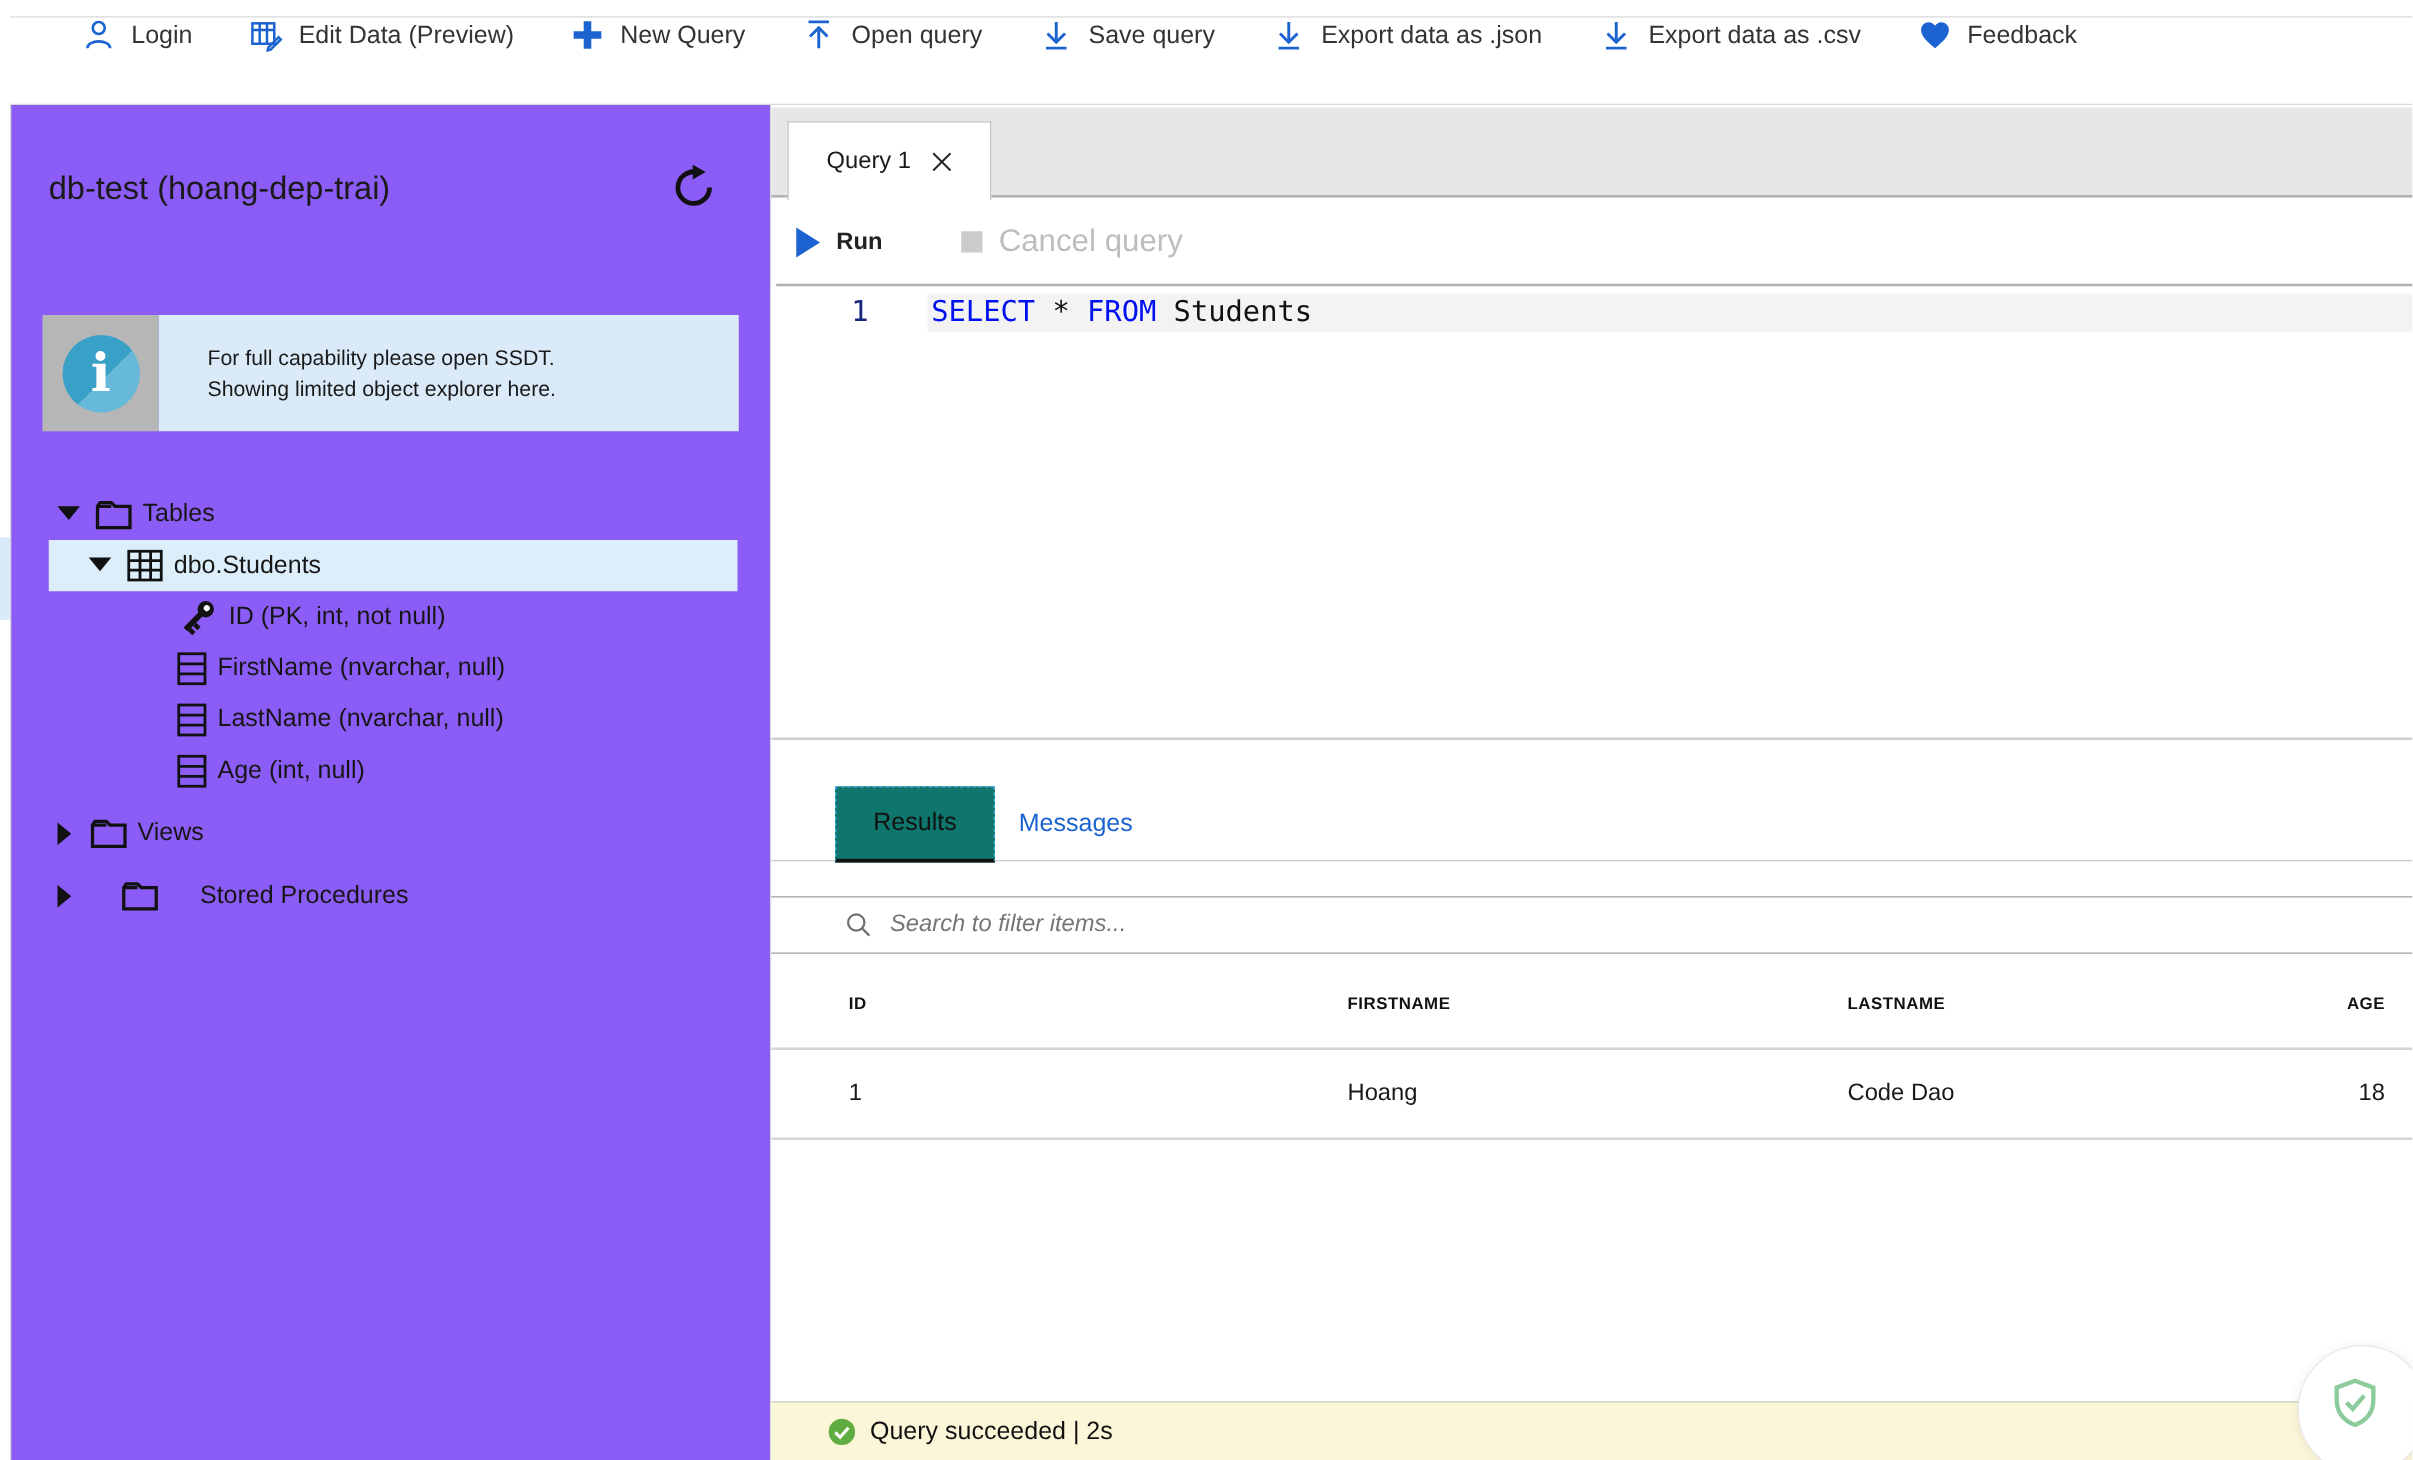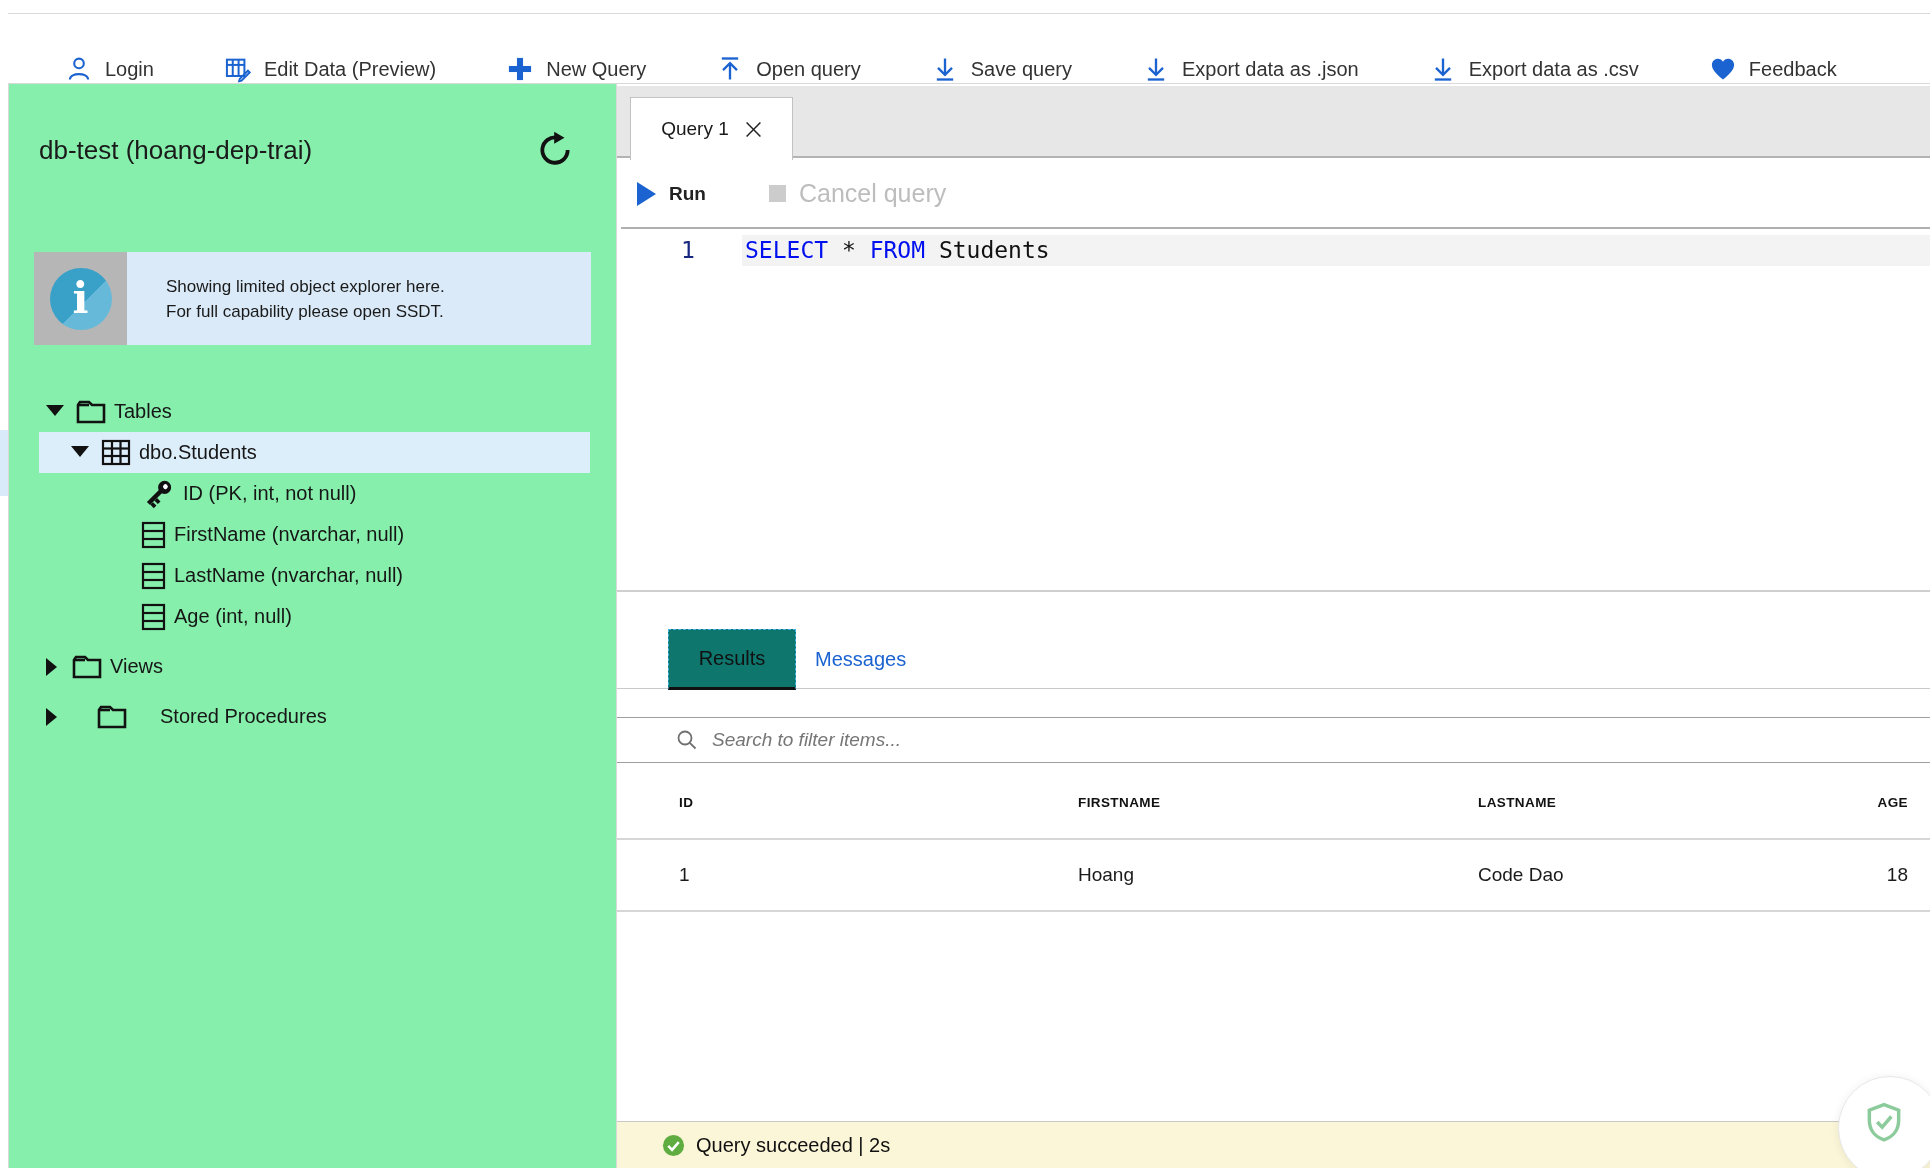--- a/index.html
+++ b/index.html
@@ -3,30 +3,30 @@
 <meta charset="utf-8">
 <style>
   * { margin:0; padding:0; box-sizing:border-box; }
   html,body { width:1930px; height:1168px; background:#ffffff; overflow:hidden;
               font-family:"Liberation Sans", sans-serif; color:#1a1a1a; position:relative; }
 
   
   .top-toolbar{
     position:absolute; left:8px; top:13px; width:1922px; height:71px;
     border-top:1px solid #d9d9d9; border-bottom:1px solid #d9d9d9;
-    background:#fff; display:flex; align-items:flex-end; gap:70px; padding-left:57px;
+    background:#fff; display:flex; align-items:flex-start; gap:45px; padding-left:57px;
   }
   .tb-item{ display:flex; align-items:center; gap:12px; cursor:pointer; white-space:nowrap; }
   .tb-item span.lbl{ font-size:20px; color:#333; }
   .tb-icon{ width:28px; height:28px; display:block; }
 
   
   .sidebar{
     position:absolute; left:8px; top:84px; width:609px; height:1084px;
-    border-left:1px solid #d9d9d9; border-right:1px solid #d9d9d9; background:#86efac;
+    border-left:1px solid #d9d9d9; border-right:1px solid #d9d9d9; background:#8b5cf6;
   }
   .sb-title-row{ position:absolute; left:30px; top:40px; right:20px; height:52px; display:flex; align-items:center; }
   .sb-title{ font-size:26px; color:#1a1a1a; flex:1; }
   .refresh-btn{ width:38px; height:38px; margin-right:22px; cursor:pointer; }
   .info-box{ position:absolute; left:25px; top:168px; width:557px; height:93px; display:flex; }
   .info-ic-wrap{ width:93px; background:#b6b6b6; display:flex; align-items:center; justify-content:center; }
   .info-circle{ width:62px; height:62px; border-radius:50%;
     background:linear-gradient(135deg,#39a0c8 0%, #39a0c8 55%, #66b9d8 55%, #66b9d8 100%);
     color:#fff; display:flex; align-items:center; justify-content:center;
     font-family:"DejaVu Serif", serif; font-size:42px; font-weight:bold; line-height:1; }
@@ -176,22 +176,22 @@
       <path d="M13.5 4.2 A 8 8 0 1 0 20 12"></path>
       <polygon points="11.5,0.5 11.5,8 18,4.2" fill="#111" stroke="none"></polygon>
     </svg>
   </div>
 
   <div class="info-box">
     <div class="info-ic-wrap">
       <div class="info-circle">i</div>
     </div>
     <div class="info-text">
+      <span>For full capability please open SSDT.</span>
       <span>Showing limited object explorer here.</span>
-      <span>For full capability please open SSDT.</span>
     </div>
   </div>
 
   <div class="tree">
     <div class="tree-row row-tables">
       <span class="caret caret-down"></span>
       <svg class="t-icon" width="30" height="26" viewBox="0 0 30 26" fill="none" stroke="#111" stroke-width="2.6">
         <path d="M2 6 L2 23 L28 23 L28 6 L16 6 L13 3 L4 3 L2 6 Z" fill="none"></path>
         <path d="M2 6 L13 6"></path>
       </svg>

